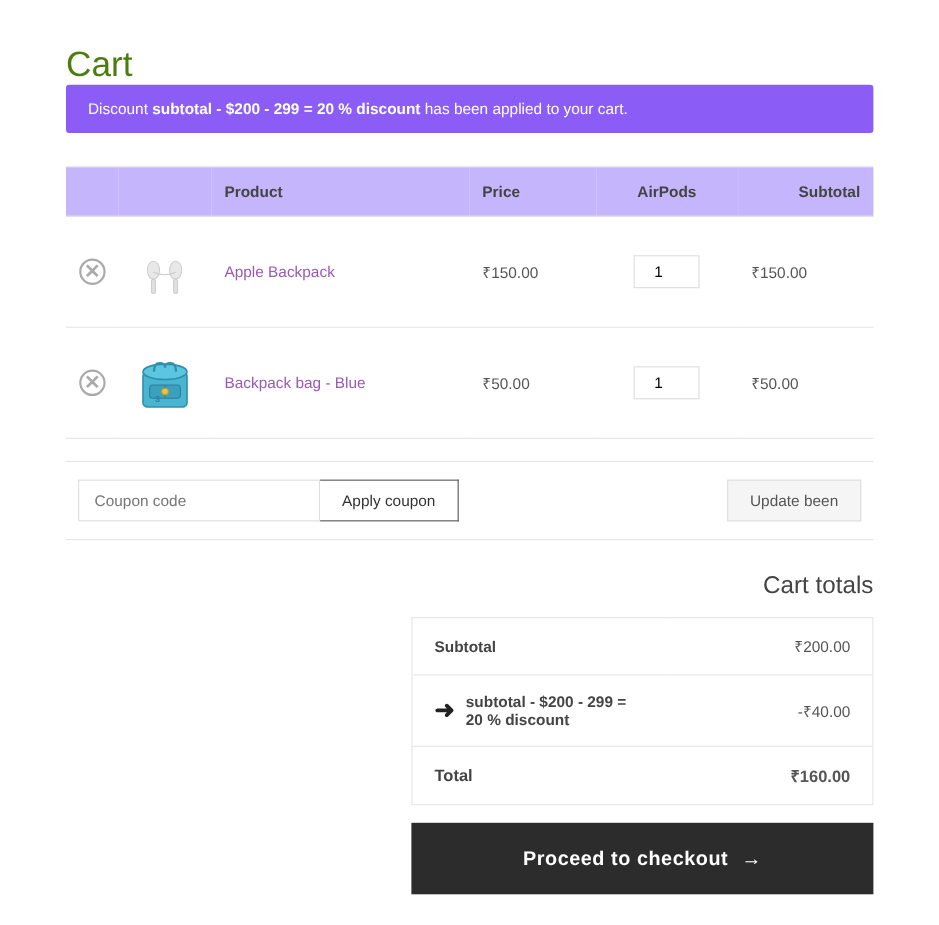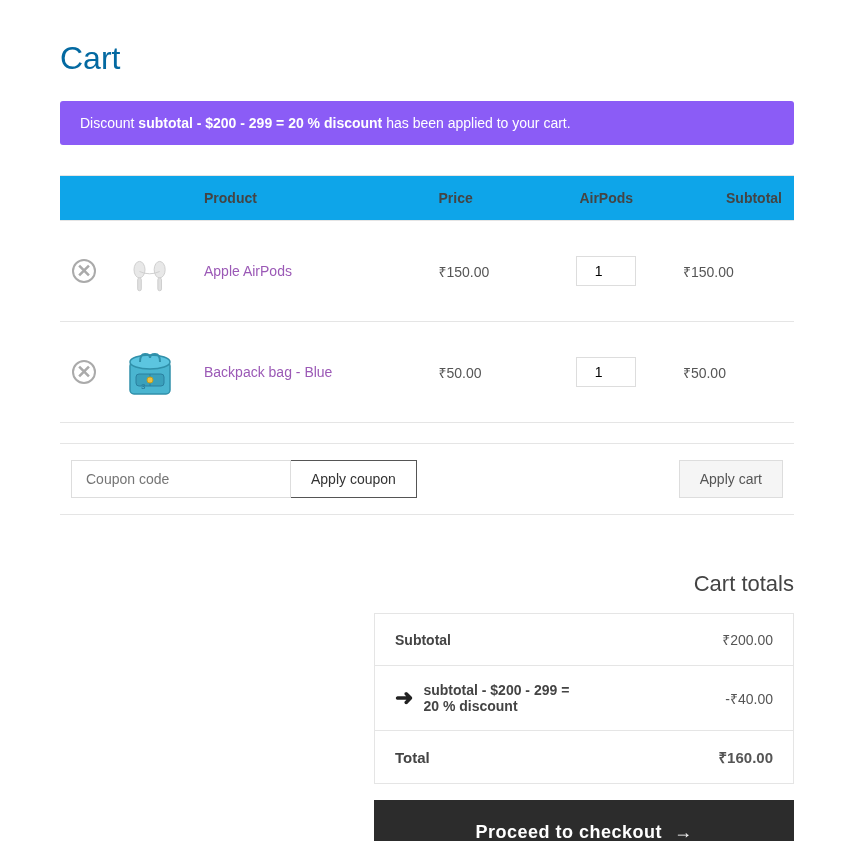--- a/index.html
+++ b/index.html
@@ -10,43 +10,42 @@
       font-size: 14px;
     }
     .page-container {
       max-width: 854px;
       margin: 0 auto;
       padding: 40px 60px;
     }
     .page-title {
       font-size: 32px;
       font-weight: 400;
-      color: #0369a1;
-      margin-bottom: 24px;
+      color: #4d7c0f;
     }
     .discount-banner {
       background-color: #8b5cf6;
       color: #fff;
       padding: 14px 20px;
       border-radius: 3px;
       margin-bottom: 30px;
       font-size: 14px;
     }
     .discount-banner strong {
       font-weight: bold;
     }
     .cart-table {
       width: 100%;
       border-collapse: collapse;
       margin-bottom: 20px;
     }
     .cart-table thead tr {
       border-top: 1px solid #e5e5e5;
       border-bottom: 1px solid #e5e5e5;
-      background: #0ea5e9;
+      background: #c4b5fd;
     }
     .cart-table thead th {
       padding: 14px 12px;
       text-align: left;
       font-weight: 600;
       color: #444;
       font-size: 14px;
     }
     .cart-table thead th.col-remove { width: 40px; }
     .cart-table thead th.col-image { width: 80px; }
@@ -110,21 +109,21 @@
       margin: 0 auto;
     }
     .subtotal-text { text-align: right; color: #555; }
     .coupon-row {
       display: flex;
       align-items: center;
       justify-content: space-between;
       padding: 16px 11px;
       border-top: 1px solid #e5e5e5;
       border-bottom: 1px solid #e5e5e5;
-      margin-bottom: 56px;
+      margin-bottom: 28px;
     }
     .coupon-left {
       display: flex;
       gap: 0;
     }
     .coupon-input {
       padding: 10px 14px;
       border: 1px solid #ddd;
       font-size: 14px;
       width: 220px;
@@ -258,21 +257,21 @@
               <rect x="16" y="37" width="4" height="14" rx="2" fill="#e0e0e0" stroke="#ccc" stroke-width="1"></rect>
 
               <ellipse cx="40" cy="28" rx="6" ry="9" fill="#e8e8e8" stroke="#ccc" stroke-width="1"></ellipse>
               <rect x="38" y="37" width="4" height="14" rx="2" fill="#e0e0e0" stroke="#ccc" stroke-width="1"></rect>
 
               <path d="M18 30 Q29 35 40 30" fill="none" stroke="#ccc" stroke-width="1"></path>
             </svg>
           </div>
         </td>
         <td>
-          <a href="#" class="product-link">Apple AirPods</a>
+          <a href="#" class="product-link">Apple Backpack</a>
         </td>
         <td>
           <span class="price-text">₹150.00</span>
         </td>
         <td>
           <input type="number" class="qty-input" value="1" min="1" style="">
         </td>
         <td>
           <span class="subtotal-text">₹150.00</span>
         </td>
@@ -318,21 +317,21 @@
         </td>
       </tr>
     </tbody>
   </table>
 
   <div class="coupon-row">
     <div class="coupon-left">
       <input type="text" class="coupon-input" placeholder="Coupon code" style="">
       <button class="apply-coupon-btn">Apply coupon</button>
     </div>
-    <button class="update-cart-btn">Apply cart</button>
+    <button class="update-cart-btn">Update been</button>
   </div>
 
   <div class="cart-totals-section">
     <h2 class="cart-totals-title">Cart totals</h2>
 
     <table class="totals-table">
       <tbody>
         <tr>
           <td class="label-cell">Subtotal</td>
           <td class="value-cell">₹200.00</td>

